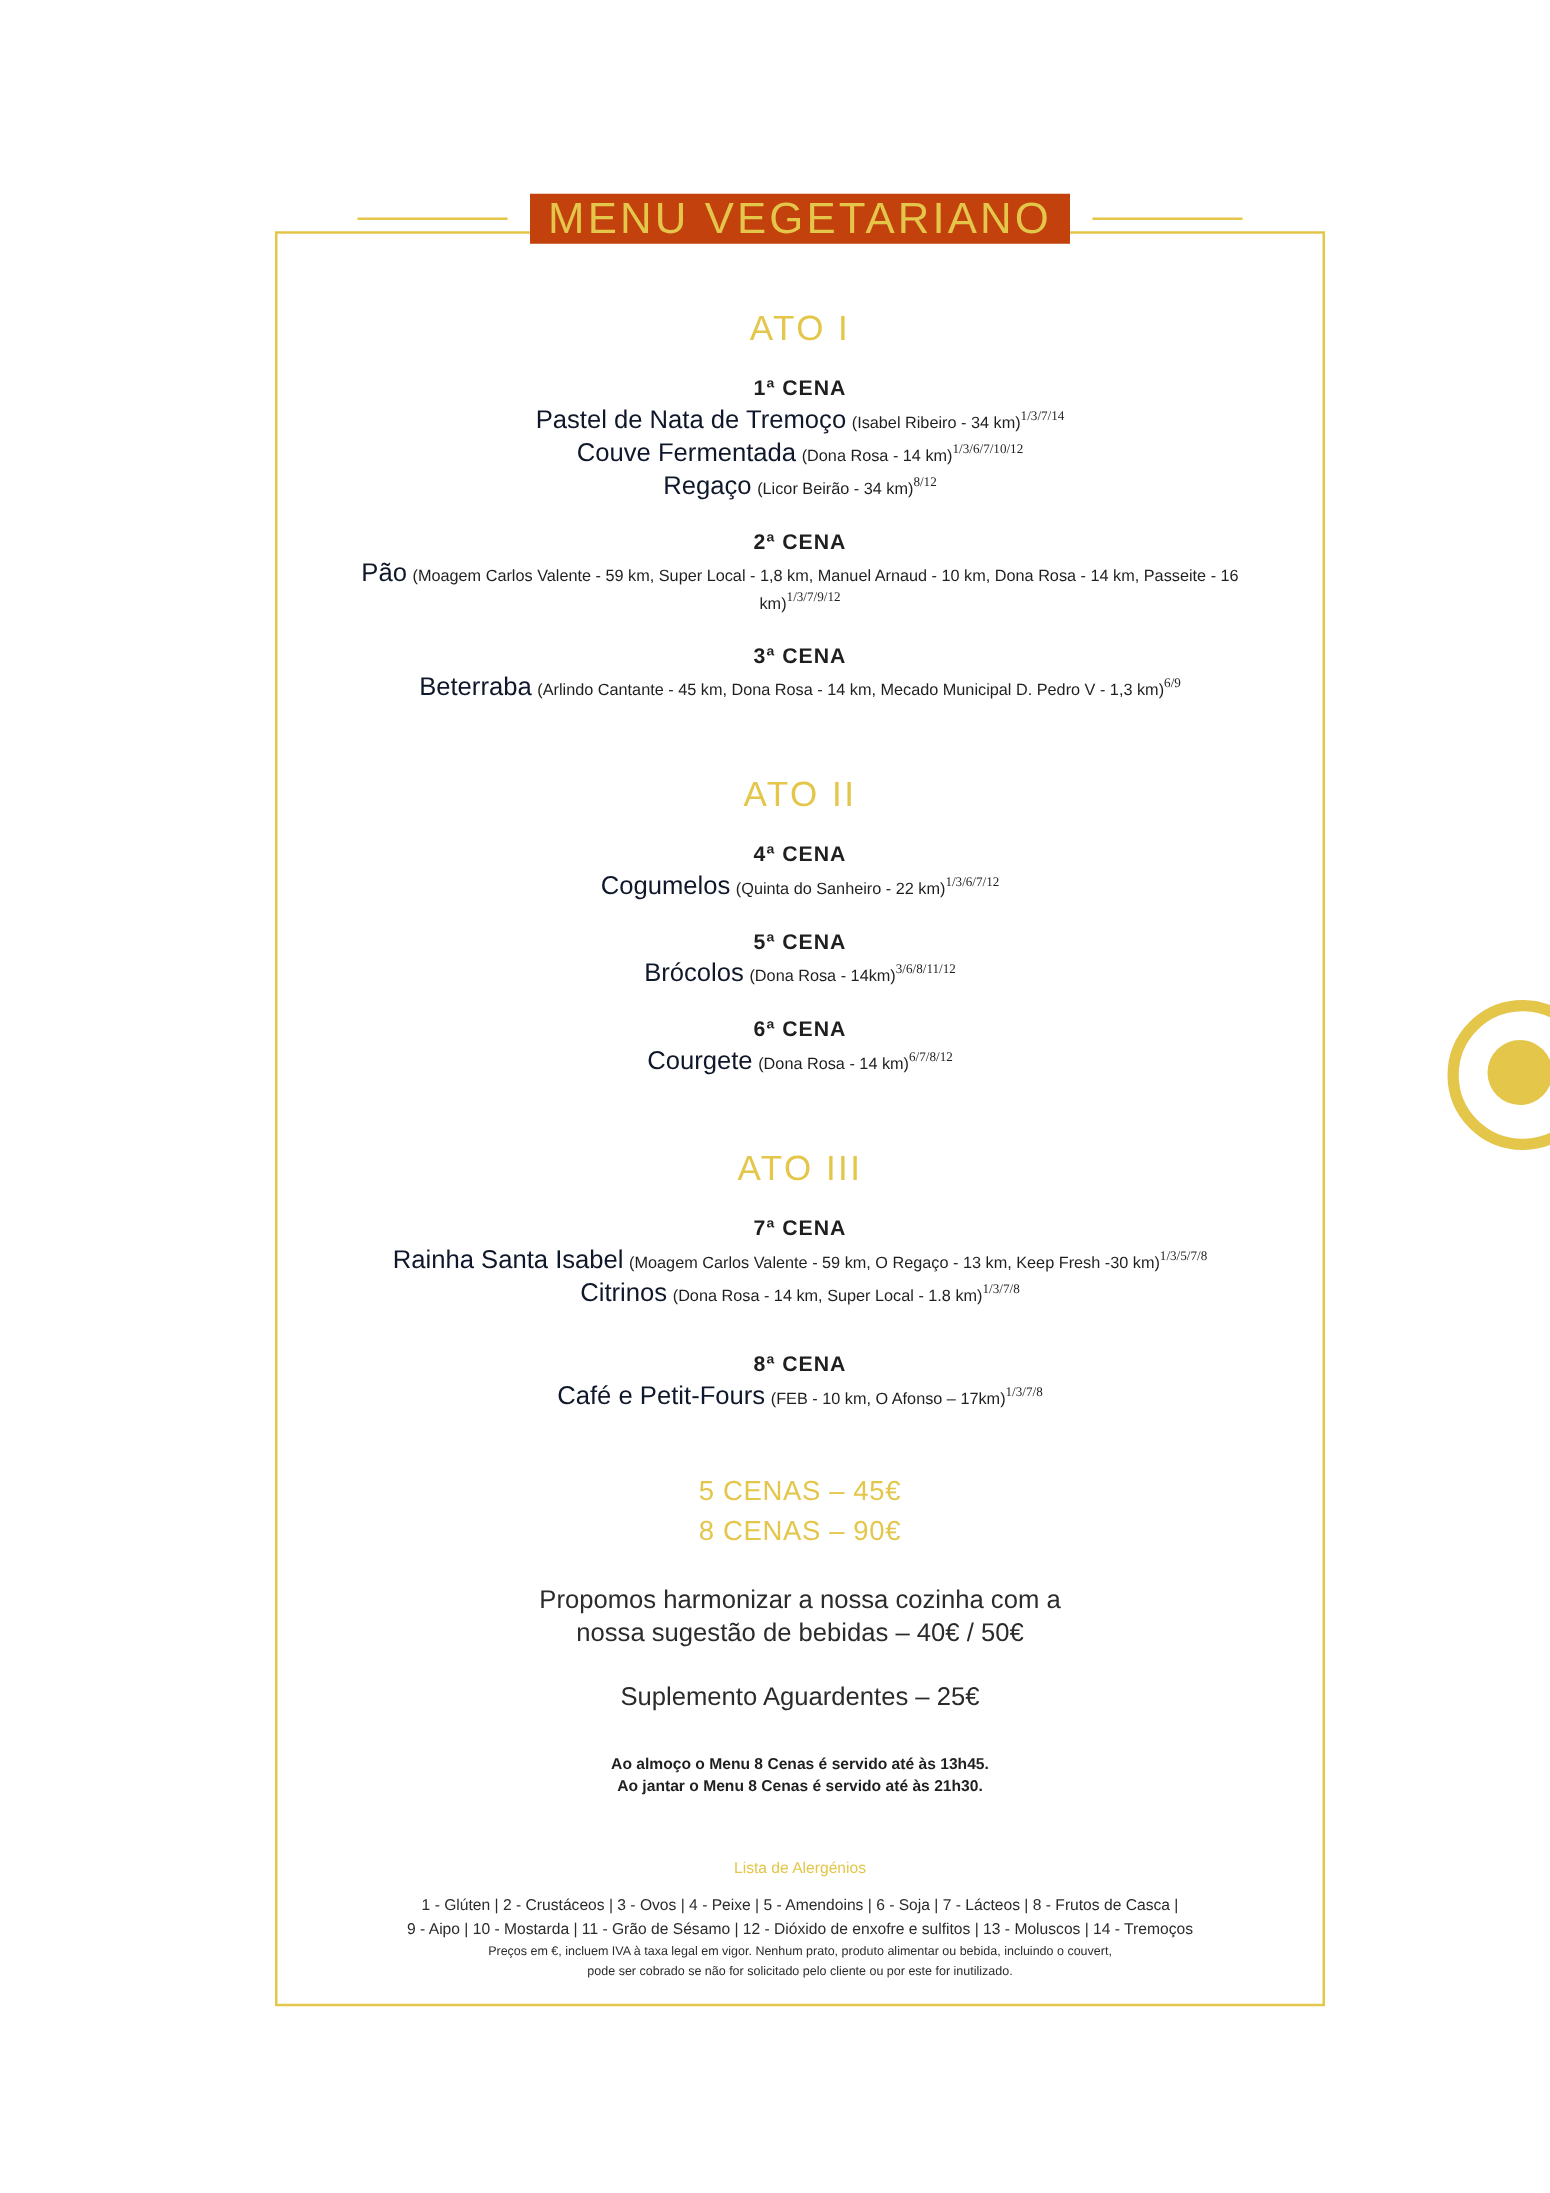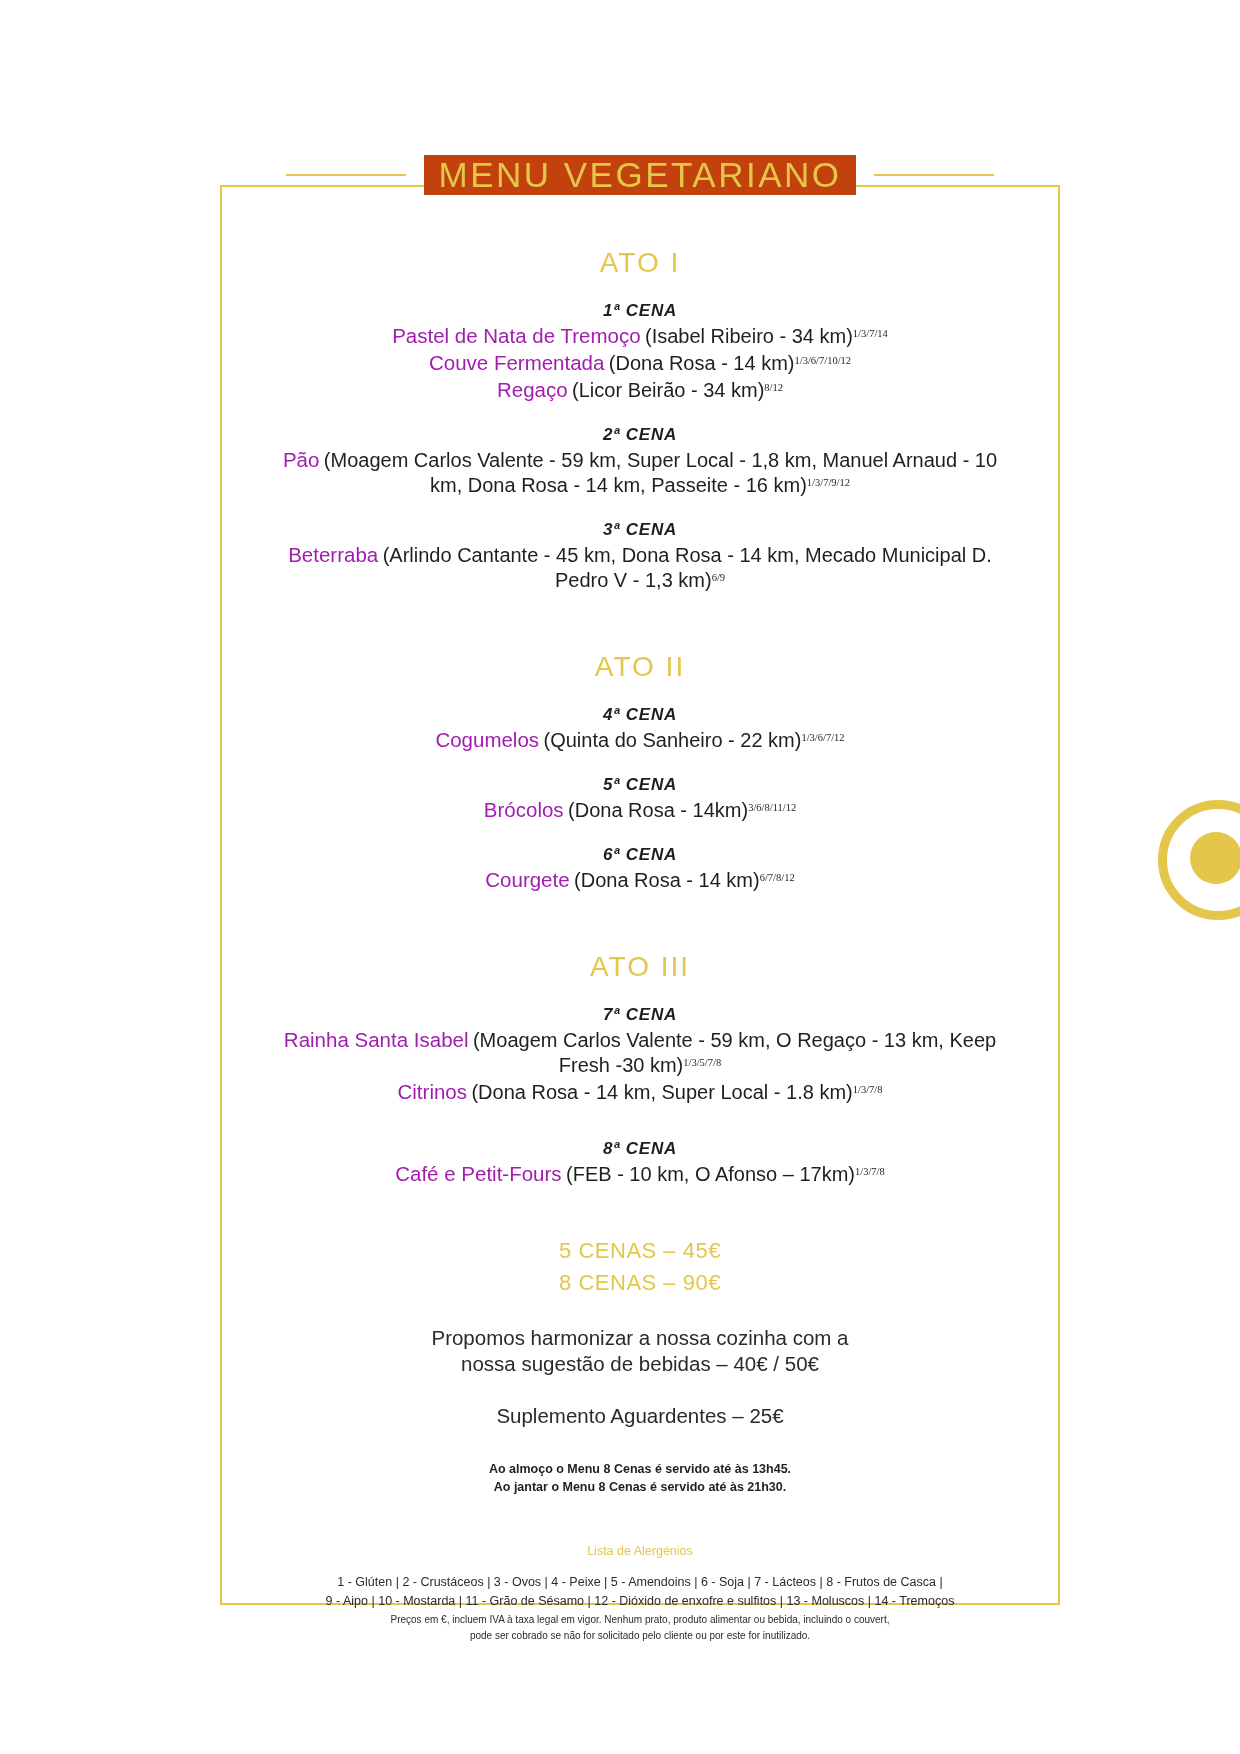--- a/index.html
+++ b/index.html
@@ -100,33 +100,32 @@
     margin-top: 22px;
   }
   .course:first-of-type { margin-top: 0; }
 
   .course-label {
     font-size: 17px;
     font-weight: 700;
     letter-spacing: 0.8px;
     color: #1f1f1f;
     margin-bottom: 2px;
-    font-style: italic;
   }
 
   .dish {
     line-height: 1.25;
     margin: 1px 0;
   }
   .dish .dish-name {
     font-size: 20.5px;
-    color: #a21caf;
+    color: #0f172a;
   }
   .dish .dish-detail {
-    font-size: 20px;
+    font-size: 13px;
     color: #1f1f1f;
   }
   .dish .dish-allerg {
     font-size: 10.5px;
     vertical-align: super;
     color: #1f1f1f;
     font-family: Liberation Serif, serif;
   }
 
   .prices {

